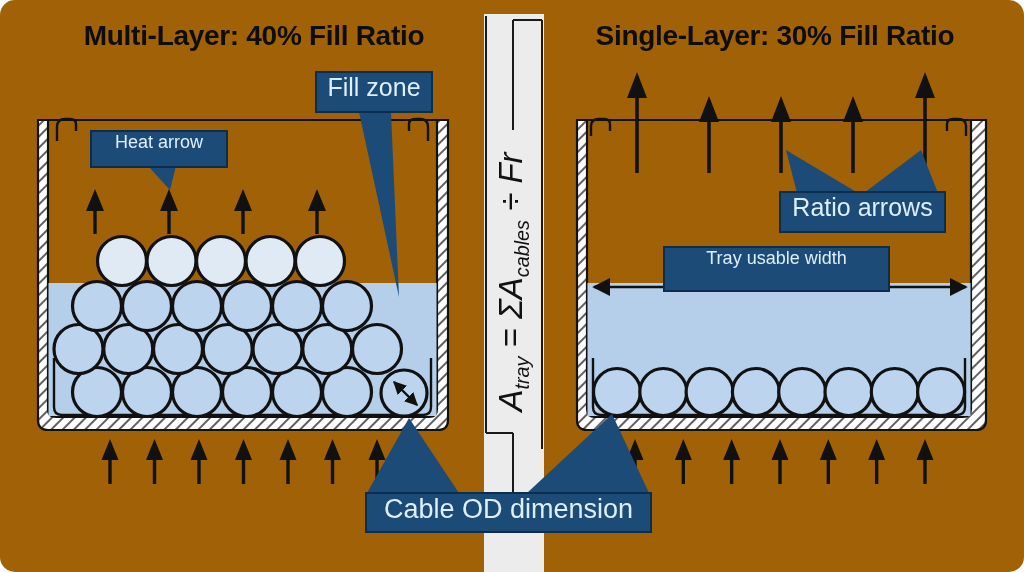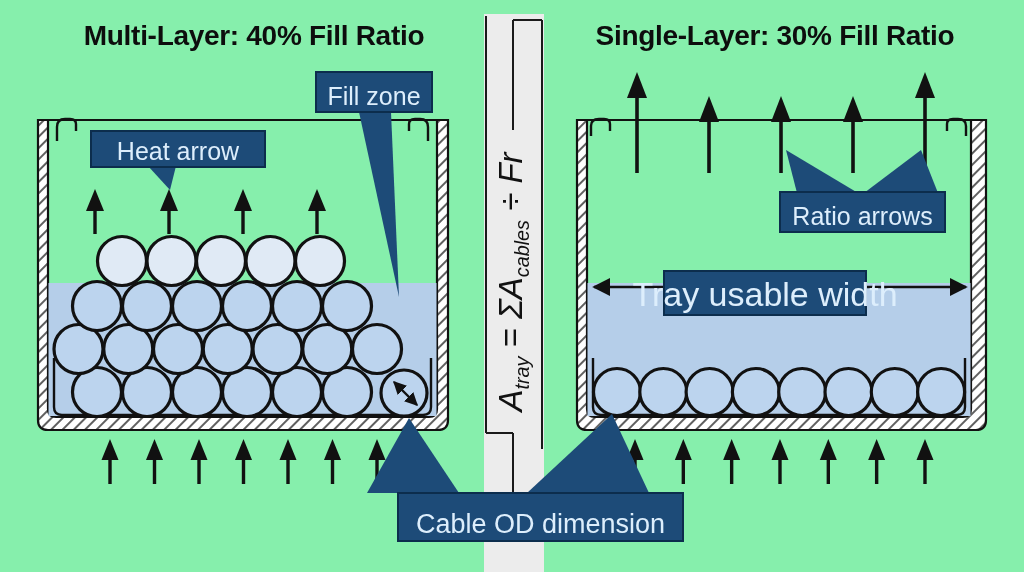--- a/index.html
+++ b/index.html
@@ -1,36 +1,37 @@
 <!DOCTYPE html>
 <html><head>
 <meta charset="utf-8">
 <style>
   html,body{margin:0;padding:0;background:#fff;}
   .canvas{
-    position:relative;width:1024px;height:572px;background:#86efac;overflow:hidden;
+    position:relative;width:1024px;height:572px;background:#a16207;overflow:hidden;
     font-family:"Liberation Sans",sans-serif;
+    border-radius:15px;
   }
   .canvas svg{position:absolute;left:0;top:0;}
   .title{
     position:absolute;text-align:center;font-weight:bold;font-size:28px;color:#0d0d0d;
     letter-spacing:-0.3px;white-space:nowrap;
   }
   #title-left{left:54px;top:20px;width:400px;}
   #title-right{left:575px;top:20px;width:400px;}
   .nlabel{
     position:absolute;background:var(--navy);border:2px solid var(--navy-border);
-    color:var(--label-text);display:flex;align-items:flex-end;justify-content:center;
+    color:var(--label-text);display:flex;align-items:flex-start;justify-content:center;
     white-space:nowrap;box-sizing:border-box;z-index:3;
   }
   #lbl-fill-zone{left:315px;top:71px;width:118px;height:42px;font-size:25px;}
-  #lbl-heat-arrow{left:90px;top:130px;width:176px;height:38px;font-size:25px;}
+  #lbl-heat-arrow{left:90px;top:130px;width:138px;height:38px;font-size:18px;}
   #lbl-heat-arrows{left:779px;top:191px;width:167px;height:42px;font-size:25px;}
-  #lbl-tray-width{left:663px;top:270px;width:204px;height:46px;font-size:34px;}
-  #lbl-cable-od{left:365px;top:492px;width:287px;height:50px;font-size:27px;margin-left:32px;}
+  #lbl-tray-width{left:663px;top:246px;width:227px;height:46px;font-size:18px;}
+  #lbl-cable-od{left:365px;top:492px;width:287px;height:41px;font-size:27px;}
   .formula{
     position:absolute;left:513px;top:282px;width:330px;
     transform:translate(-50%,-50%) rotate(-90deg);
     text-align:center;font-size:33px;font-style:italic;color:#111;
     white-space:nowrap;z-index:2;
   }
   .formula sub{font-size:0.6em;}
 </style>
 </head>
 <body>

